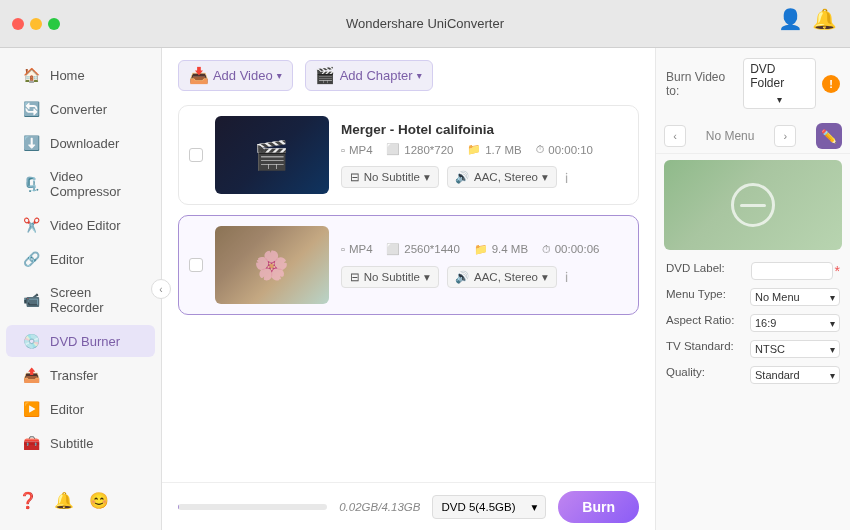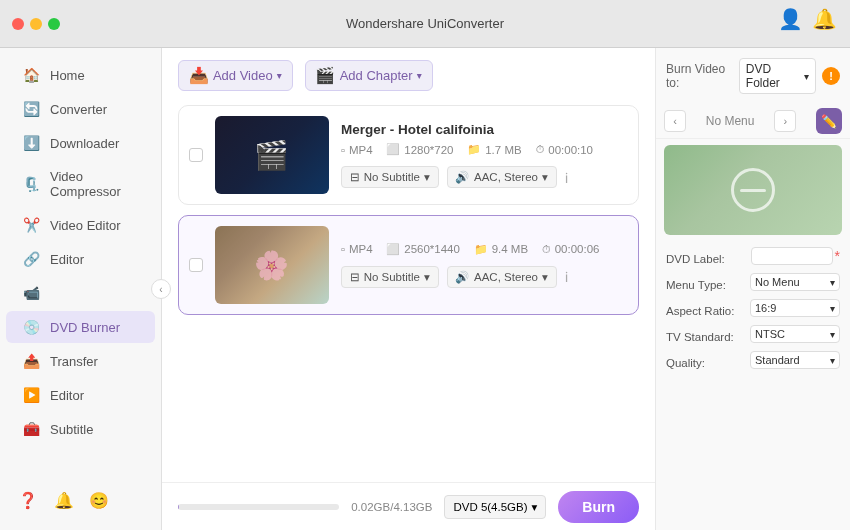--- a/index.html
+++ b/index.html
@@ -281,20 +281,21 @@
       display: flex;
       align-items: center;
       gap: 4px;
       background: #fff;
       border: 1px solid #ddd;
       border-radius: 4px;
       padding: 3px 6px;
       font-size: 12px;
       color: #333;
       cursor: pointer;
+      flex-direction: column;
     }
     
     .menu-nav {
       display: flex;
       align-items: center;
       justify-content: space-between;
       padding: 4px 8px;
       border-bottom: 1px solid #eee;
     }
     .nav-arrow {
@@ -354,21 +355,21 @@
     }
     
     .dvd-settings {
       padding: 6px 10px;
       display: flex;
       flex-direction: column;
       gap: 8px;
     }
     .setting-row {
       display: flex;
-      align-items: flex-end;
+      align-items: flex-start;
       justify-content: space-between;
     }
     .setting-label {
       font-size: 11.5px;
       color: #555;
     }
     .setting-input {
       background: #fff;
       border: 1px solid #ddd;
       border-radius: 4px;
@@ -413,25 +414,26 @@
     }
     .progress-bar-fill {
       width: 0.5%;
       height: 100%;
       background: #a78fd4;
       border-radius: 3px;
     }
     .size-info {
       font-size: 11.5px;
       color: #888;
+      font-style: italic;
     }
     .dvd-size-select {
       display: flex;
       align-items: center;
-      gap: 4px;
+      gap: 16px;
       background: #f5f5f5;
       border: 1px solid #ddd;
       border-radius: 4px;
       padding: 4px 8px;
       font-size: 11.5px;
       cursor: pointer;
     }
     .burn-btn {
       background: linear-gradient(135deg, #c085f0 0%, #8b5cf6 100%);
       color: #fff;
@@ -503,20 +505,21 @@
     <div class="sidebar-item">
       <span class="icon">✂️</span>
       <span>Video Editor</span>
     </div>
     <div class="sidebar-item">
       <span class="icon">🔗</span>
       <span>Editor</span>
     </div>
     <div class="sidebar-item">
       <span class="icon">📹</span>
+      <span>Screen Recorder</span>
     </div>
     <div class="sidebar-item active">
       <span class="icon">💿</span>
       <span>DVD Burner</span>
     </div>
     <div class="sidebar-item">
       <span class="icon">📤</span>
       <span>Transfer</span>
     </div>
     <div class="sidebar-item">

